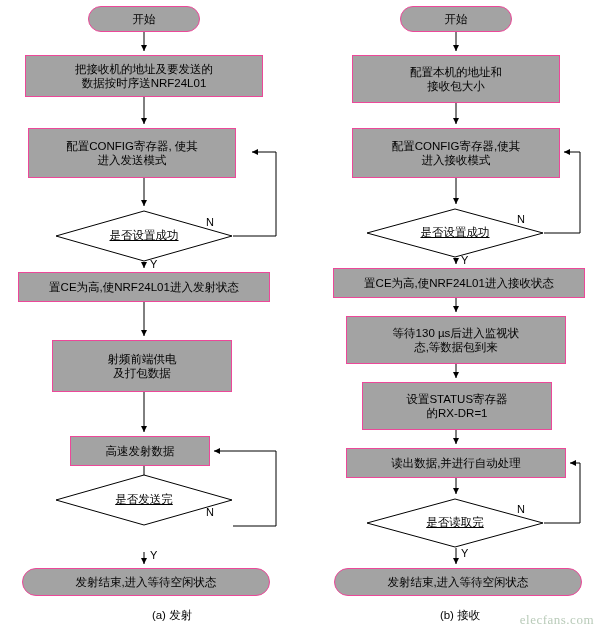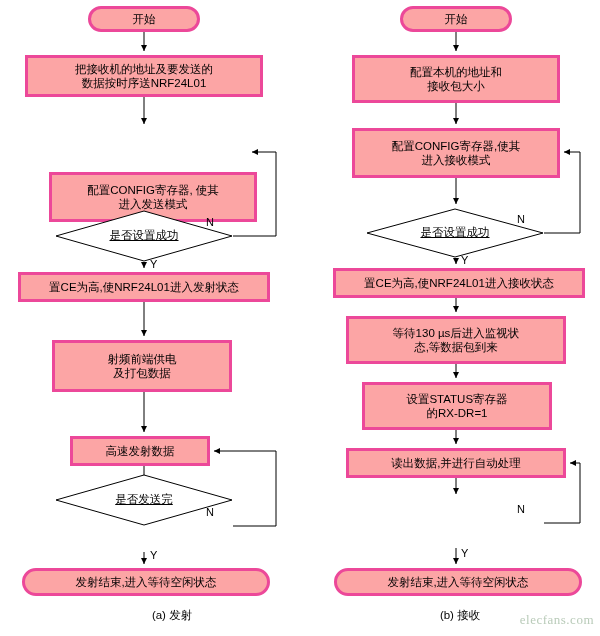--- a/index.html
+++ b/index.html
@@ -17,22 +17,22 @@
   }
   #canvas {
     position: absolute;
     left: 0; top: 0;
     width: 600px;
     height: 636px;
   }
   .node {
     position: absolute;
     box-sizing: border-box;
-    border: 3px solid #ec4899;
-    background: #fca5a5;
+    border: 1px solid #ec4899;
+    background: #a3a3a3;
     display: flex;
     align-items: center;
     justify-content: center;
     text-align: center;
     font-size: 11.5px;
     line-height: 1.25;
     padding: 2px 4px;
   }
   .node.terminal {
     border-radius: 999px;
@@ -132,21 +132,21 @@
     </g>
   </svg>
 
   <div class="node terminal" style="left:88px;top:6px;width:112px;height:26px;">
       <span>开始</span>
     </div>
 
   <div class="node process" style="left:25px;top:55px;width:238px;height:42px;white-space:pre-line;"><span>把接收机的地址及要发送的
 数据按时序送NRF24L01</span></div>
 
-  <div class="node process" style="left:49px;top:128px;width:208px;height:50px;white-space:pre-line;margin-top:44px;"><span>配置CONFIG寄存器, 使其
+  <div class="node process" style="left:28px;top:128px;width:208px;height:50px;white-space:pre-line;"><span>配置CONFIG寄存器, 使其
 进入发送模式</span></div>
 
   <div class="node decision" style="left:55px;top:210px;width:178px;height:52px;">
     <svg class="dshape" viewBox="0 0 178 52" preserveAspectRatio="none">
       <polygon points="89,1 177,26 89,51 1,26" fill="#fff" stroke="#000" stroke-width="1"></polygon>
     </svg>
     <span class="dlabel">是否设置成功</span>
   </div>
 
   <div class="node process" style="left:18px;top:272px;width:252px;height:30px;">
@@ -200,20 +200,26 @@
   <div class="node process" style="left:346px;top:316px;width:220px;height:48px;white-space:pre-line;"><span>等待130 µs后进入监视状
 态,等数据包到来</span></div>
 
   <div class="node process" style="left:362px;top:382px;width:190px;height:48px;white-space:pre-line;"><span>设置STATUS寄存器
 的RX-DR=1</span></div>
 
   <div class="node process" style="left:346px;top:448px;width:220px;height:30px;">
       <span>读出数据,并进行自动处理</span>
     </div>
 
+  <div class="node decision" style="left:366px;top:498px;width:178px;height:50px;">
+    <svg class="dshape" viewBox="0 0 178 50" preserveAspectRatio="none">
+      <polygon points="89,1 177,25 89,49 1,25" fill="#fff" stroke="#000" stroke-width="1"></polygon>
+    </svg>
+    <span class="dlabel">是否读取完</span>
+  </div>
 
   <div class="node terminal" style="left:334px;top:568px;width:248px;height:28px;">
       <span>发射结束,进入等待空闲状态</span>
     </div>
 
   <div class="edgelabel" style="left:517px;top:214px;">N</div>
   <div class="edgelabel" style="left:461px;top:255px;">Y</div>
   <div class="edgelabel" style="left:517px;top:504px;">N</div>
   <div class="edgelabel" style="left:461px;top:548px;">Y</div>
 

